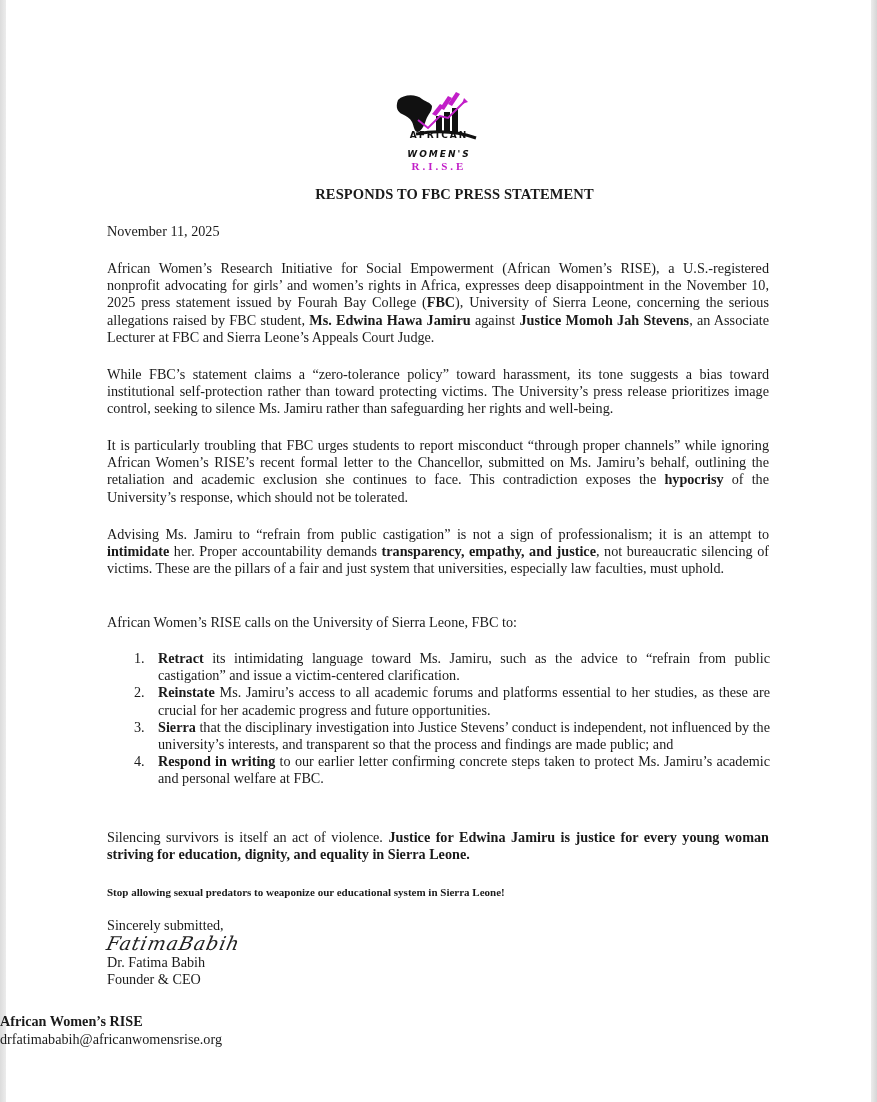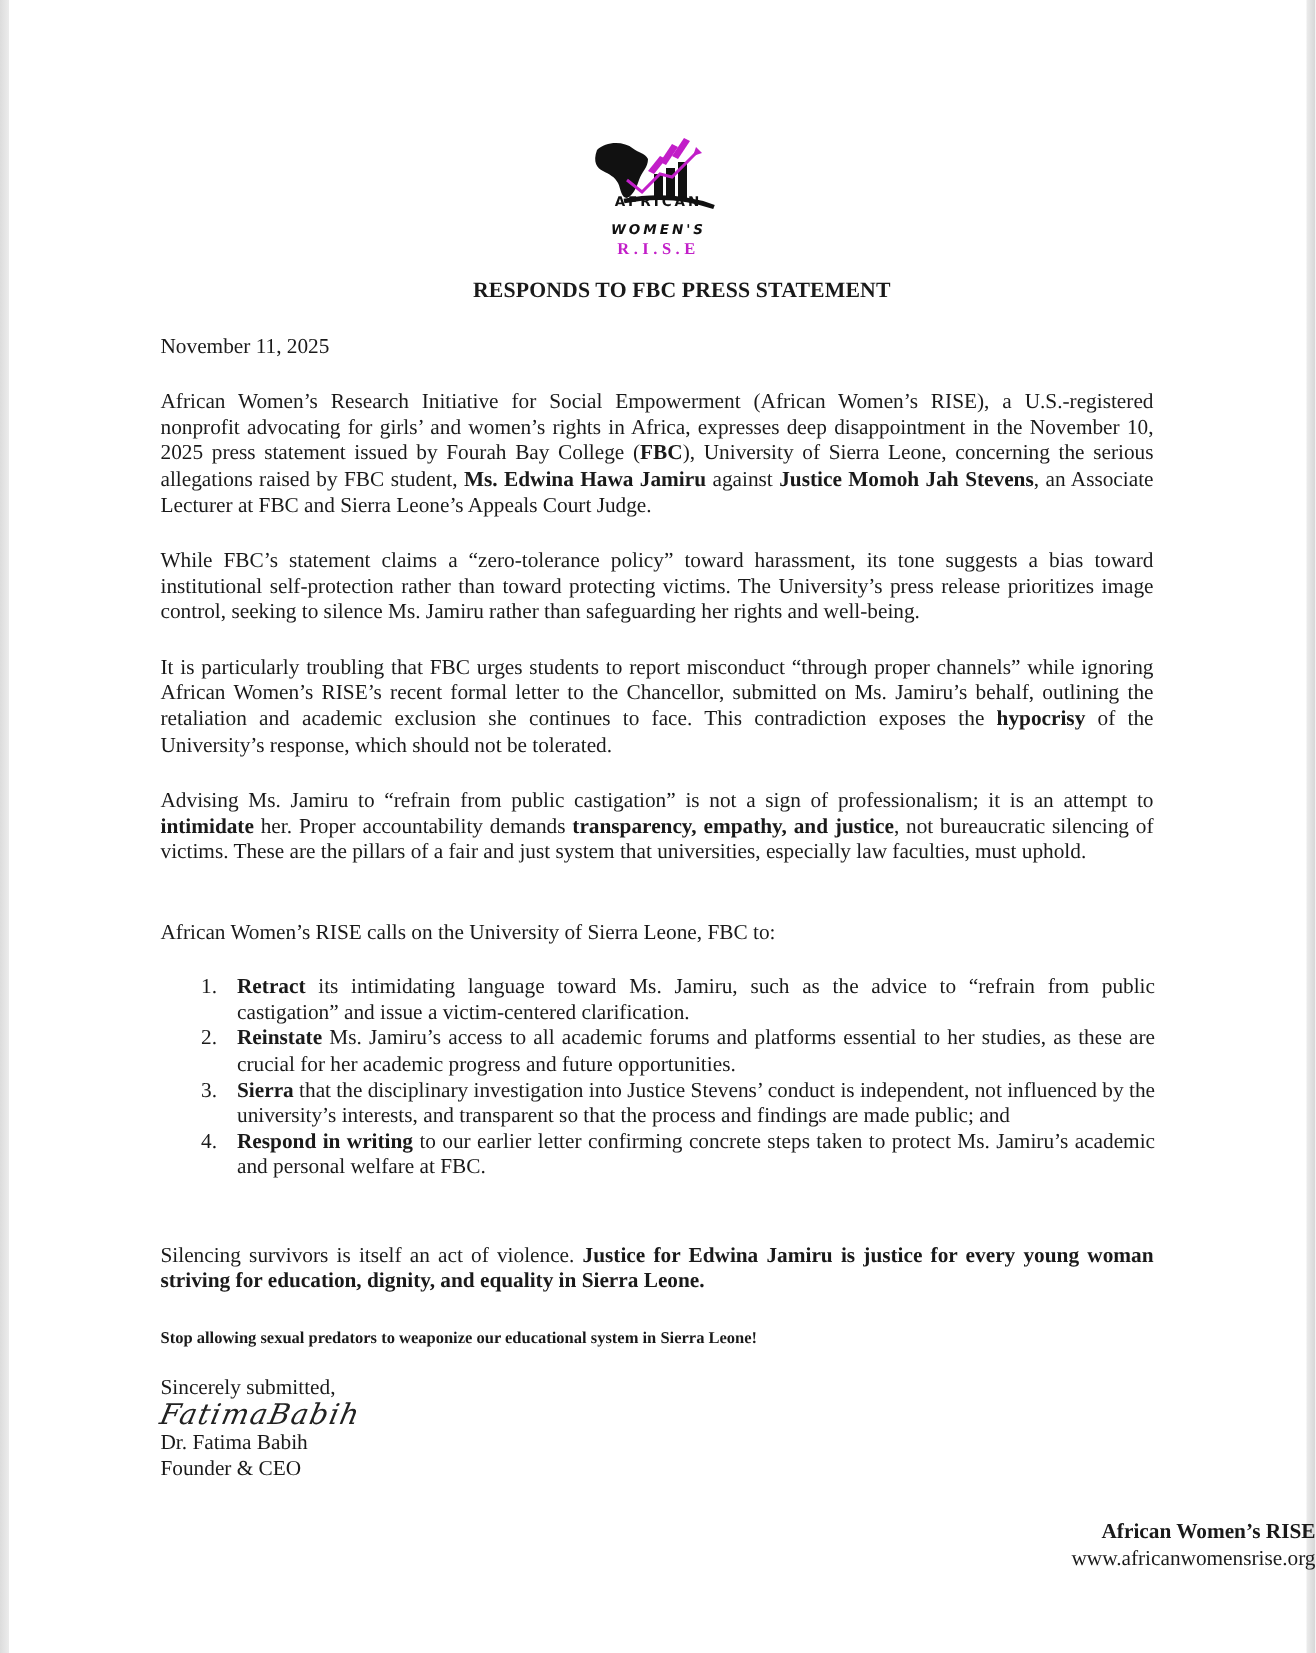--- a/index.html
+++ b/index.html
@@ -33,21 +33,21 @@
   .list { position: absolute; left: 130px; top: 650px; width: 640px; font-size: 14.2px; line-height: 17.2px; }
   .list-item { position: relative; padding-left: 28px; text-align: justify; }
   .list-num { position: absolute; left: 4px; top: 0; }
 
   .p6 { top: 829px; }
   .p7 { top: 884px; font-weight: bold; font-size: 11px; }
 
   .sig { position: absolute; left: 107px; top: 917px; font-size: 14.2px; line-height: 17px; }
   .sig-script { font-family: "DejaVu Serif", serif; font-style: italic; font-size: 19px; letter-spacing: 1px; line-height: 18px; transform: skewX(-12deg); display: inline-block; color: #222; }
 
-  .footer { position: absolute; top: 1013px; left: 0; width: 877px; text-align: right; font-size: 14.2px; line-height: 17.5px; }
+  .footer { position: absolute; top: 1013px; left: 0; width: 877px; text-align: left; font-size: 14.2px; line-height: 17.5px; }
   .footer .org { font-weight: bold; }
 </style>
 </head>
 <body>
 
 <div class="edge-left"></div>
 <div class="edge-right"></div>
 
 <div class="logo">
   <svg width="102" height="50" viewBox="0 0 102 50">
@@ -115,14 +115,14 @@
 
 <div class="sig">
   <div>Sincerely submitted,</div>
   <div><span class="sig-script">FatimaBabih</span></div>
   <div>Dr. Fatima Babih</div>
   <div>Founder &amp; CEO</div>
 </div>
 
 <div class="footer">
   <div class="org">African Women’s RISE</div>
-  <div>www.africanwomensrise.org</div>
+  <div>drfatimababih@africanwomensrise.org</div>
 </div>
 
 </body></html>

